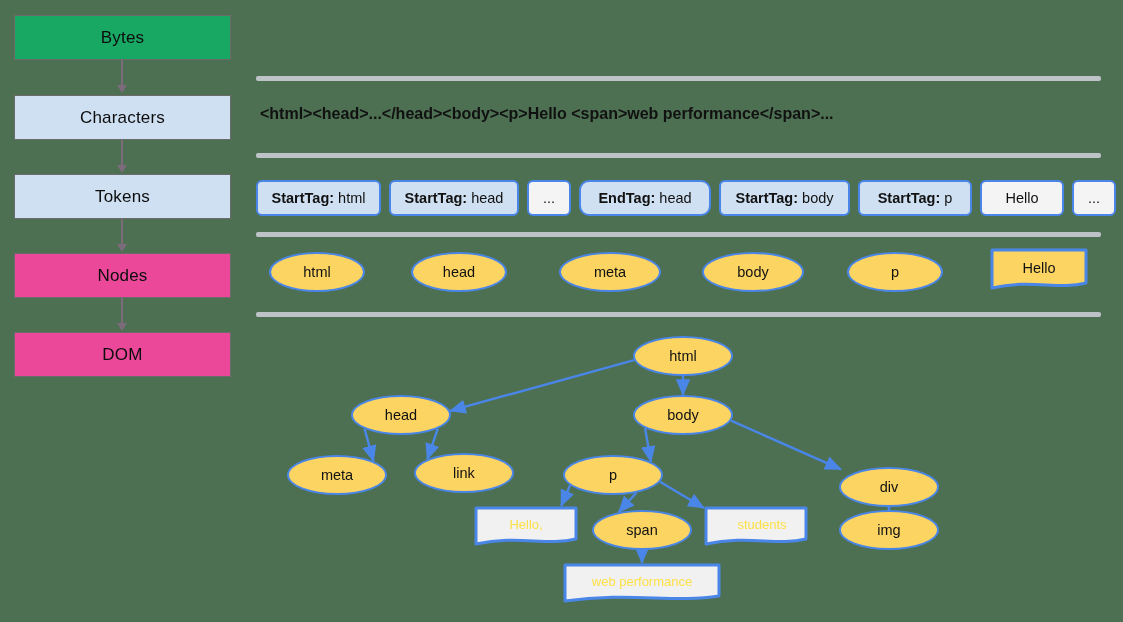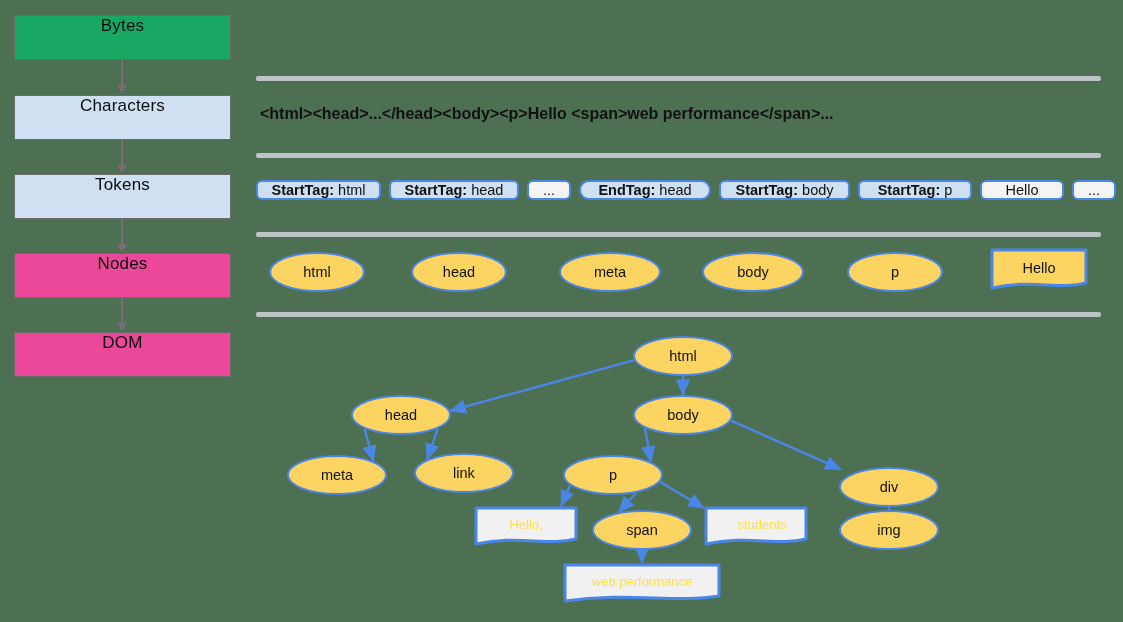--- a/index.html
+++ b/index.html
@@ -11,21 +11,21 @@
     position:relative;
   }
   #stage{position:absolute;left:0;top:0;width:1123px;height:622px;}
 
   
   .stage-box{
     position:absolute;
     left:14px;width:217px;height:45px;
     border:1px solid #6b6b6b;
     box-sizing:border-box;
-    display:flex;justify-content:center;
+    display:flex;align-items:center;justify-content:center;
     font-size:17px;color:#0d0d0d;
     letter-spacing:.2px;
   }
   .stage-box.green{background:#18a864;}
   .stage-box.blue{background:#cfe0f2;}
   .stage-box.yellow{background:#ec4899;}
 
   .pipe-arrow{
     position:absolute;left:121px;width:2px;background:#7b6b7b;
   }
@@ -53,21 +53,21 @@
   }
 
   
   .token-row{position:absolute;left:256px;top:180px;height:34px;}
   .token{
     position:absolute;top:0;height:16px;
     border:2px solid #4a86e8;border-radius:6px;
     box-sizing:border-box;
     display:flex;align-items:center;justify-content:center;
     font-size:14.5px;color:#111;
-    padding:8px 8px;white-space:nowrap;
+    padding:16px 8px;white-space:nowrap;
   }
   .token.filled{background:#cfe0f2;}
   .token.plain{background:#f4f4f4;}
   .token b{font-weight:bold;margin-right:4px;}
 
   
   .node-ellipse{
     position:absolute;
     border:2px solid #4a86e8;background:#fcd462;
     border-radius:50%;

